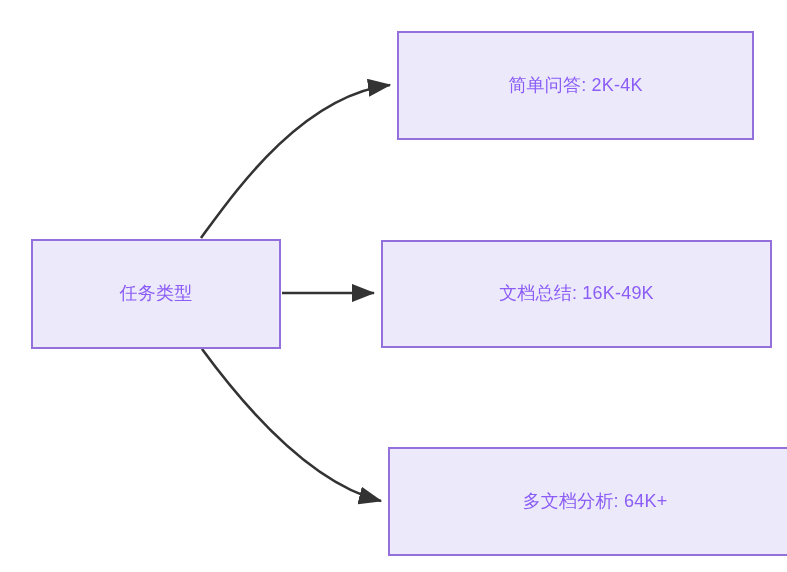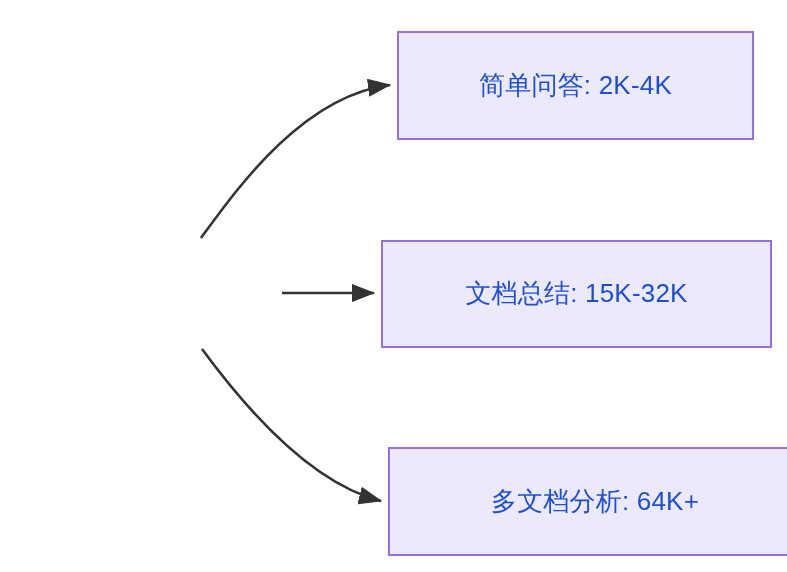--- a/index.html
+++ b/index.html
@@ -28,22 +28,22 @@
     position: absolute;
     box-sizing: border-box;
     background: #ECEAFA;
     border: 2px solid #9370DB;
     display: flex;
     align-items: center;
     justify-content: center;
     z-index: 2;
   }
   .node-label {
-    color: #1d4ed8;
-    font-size: 26px;
+    color: #8b5cf6;
+    font-size: 18px;
     line-height: 1.2;
     white-space: nowrap;
     letter-spacing: 0.2px;
   }
   #node-root      { left: 31px;  top: 239px; width: 250px; height: 110px; }
   #node-simple-qa { left: 397px; top: 31px;  width: 357px; height: 109px; }
   #node-doc-sum   { left: 381px; top: 240px; width: 391px; height: 108px; }
   #node-multi-doc { left: 388px; top: 447px; width: 414px; height: 109px; }
 </style>
 </head>
@@ -58,26 +58,29 @@
       </marker>
     </defs>
 
     <path d="M 201 238 C 232 196, 300 96, 390 85" fill="none" stroke="#333333" stroke-width="2.6" marker-end="url(#arrowhead)"></path>
 
     <path d="M 282 293 L 374 293" fill="none" stroke="#333333" stroke-width="2.6" marker-end="url(#arrowhead)"></path>
 
     <path d="M 202 349 C 238 398, 306 482, 381 501" fill="none" stroke="#333333" stroke-width="2.6" marker-end="url(#arrowhead)"></path>
   </svg>
 
+  <div class="node" id="node-root">
+    <span class="node-label">任务类型</span>
+  </div>
 
   <div class="node" id="node-simple-qa">
     <span class="node-label">简单问答: 2K-4K</span>
   </div>
 
   <div class="node" id="node-doc-sum">
-    <span class="node-label">文档总结: 15K-32K</span>
+    <span class="node-label">文档总结: 16K-49K</span>
   </div>
 
   <div class="node" id="node-multi-doc">
     <span class="node-label">多文档分析: 64K+</span>
   </div>
 
 </div>
 
 </body></html>

